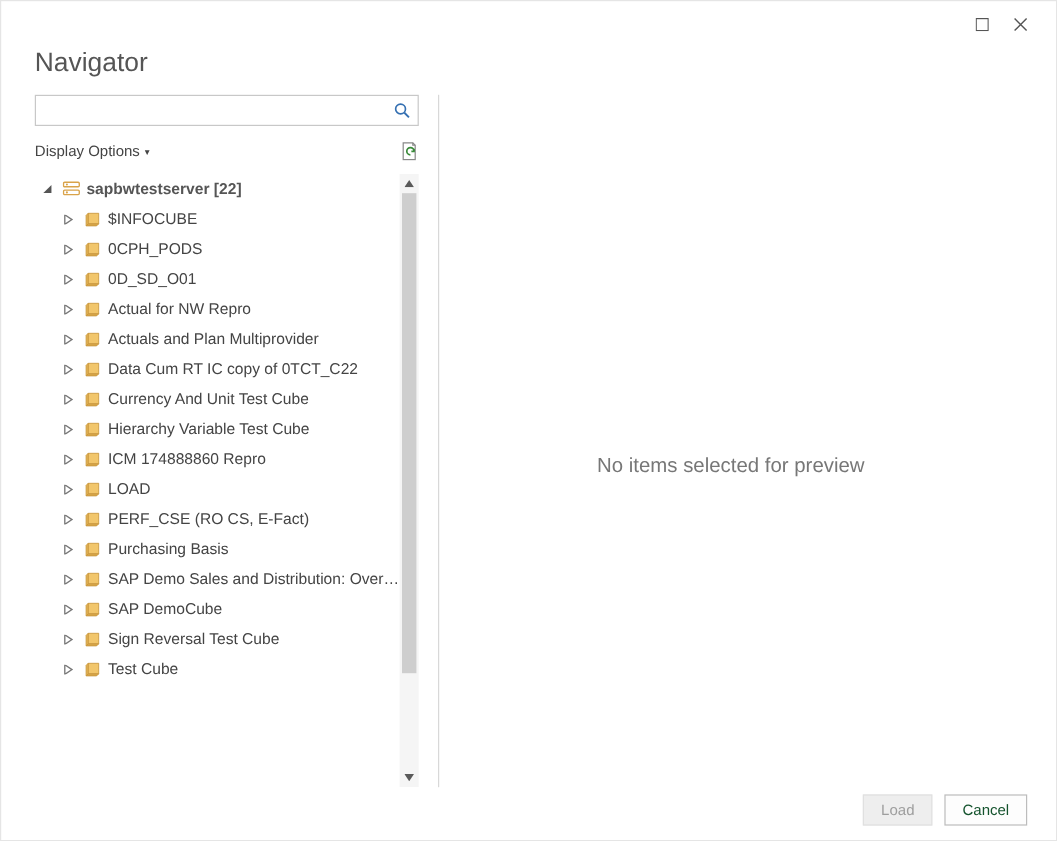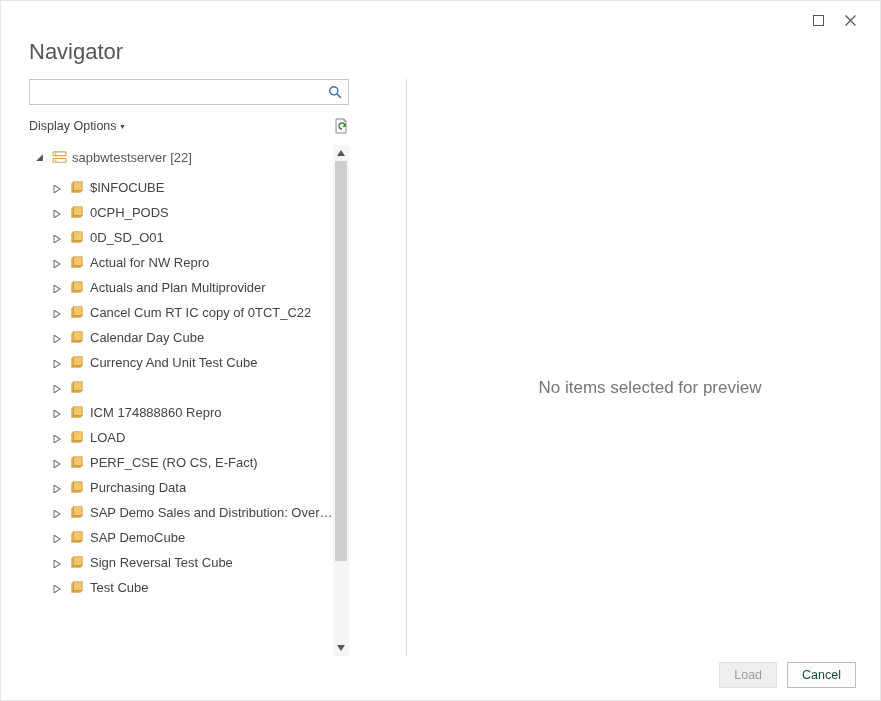--- a/index.html
+++ b/index.html
@@ -39,21 +39,20 @@
   .header h1 {
     font-size: 22px;
     font-weight: 400;
     color: #555;
     margin: 0;
   }
   .body {
     display: flex;
     padding: 0 28px;
     height: 577px;
-    gap: 41px;
   }
   .left-panel {
     width: 330px;
     flex-shrink: 0;
     display: flex;
     flex-direction: column;
     padding-right: 10px;
   }
   .search-row {
     display: flex;
@@ -158,22 +157,22 @@
     align-items: center; justify-content: center;
     margin: 0 5px 0 6px;
     flex-shrink: 0;
   }
   .tree-label {
     color: #444;
     overflow: hidden;
     text-overflow: ellipsis;
   }
   .root-row { padding-left: 4px; }
-  .child-row { padding-left: 22px; align-items: flex-end; }
-  .root-row .tree-label { color: #555; }
+  .child-row { padding-left: 22px; }
+  .root-row .tree-label { color: #555; font-weight: bold; }
   .divider {
     width: 1px;
     background: #d8d8d8;
     flex-shrink: 0;
     margin-left: 6px;
   }
   .preview-panel {
     flex: 1;
     display: flex;
     align-items: center;
@@ -365,36 +364,21 @@
                     <path d="M1 0 L7 4 L1 8 Z" fill="none" stroke="#777" stroke-width="1.1"></path>
                   </svg>
                 </span>
                 <span class="tree-icon">
                   <svg width="14" height="14" viewBox="0 0 16 16">
                     <path d="M4 2 L14 2 L14 12 L4 12 Z" fill="#f2c66b" stroke="#c8963d" stroke-width="0.8"></path>
                     <path d="M2 4 L4 2 L4 12 L2 14 Z" fill="#e3b455" stroke="#c8963d" stroke-width="0.8"></path>
                     <path d="M2 14 L4 12 L14 12 L12 14 Z" fill="#d9a84a" stroke="#c8963d" stroke-width="0.8"></path>
                   </svg>
                 </span>
-                <span class="tree-label">Cancel Cum RT IC copy of 0TCT_C22</span>
-              </li>
-              <li class="tree-row child-row">
-                <span class="tree-toggle">
-                  <svg width="8" height="8" viewBox="0 0 8 8">
-                    <path d="M1 0 L7 4 L1 8 Z" fill="none" stroke="#777" stroke-width="1.1"></path>
-                  </svg>
-                </span>
-                <span class="tree-icon">
-                  <svg width="14" height="14" viewBox="0 0 16 16">
-                    <path d="M4 2 L14 2 L14 12 L4 12 Z" fill="#f2c66b" stroke="#c8963d" stroke-width="0.8"></path>
-                    <path d="M2 4 L4 2 L4 12 L2 14 Z" fill="#e3b455" stroke="#c8963d" stroke-width="0.8"></path>
-                    <path d="M2 14 L4 12 L14 12 L12 14 Z" fill="#d9a84a" stroke="#c8963d" stroke-width="0.8"></path>
-                  </svg>
-                </span>
-                <span class="tree-label">Calendar Day Cube</span>
+                <span class="tree-label">Data Cum RT IC copy of 0TCT_C22</span>
               </li>
               <li class="tree-row child-row">
                 <span class="tree-toggle">
                   <svg width="8" height="8" viewBox="0 0 8 8">
                     <path d="M1 0 L7 4 L1 8 Z" fill="none" stroke="#777" stroke-width="1.1"></path>
                   </svg>
                 </span>
                 <span class="tree-icon">
                   <svg width="14" height="14" viewBox="0 0 16 16">
                     <path d="M4 2 L14 2 L14 12 L4 12 Z" fill="#f2c66b" stroke="#c8963d" stroke-width="0.8"></path>
@@ -410,20 +394,21 @@
                     <path d="M1 0 L7 4 L1 8 Z" fill="none" stroke="#777" stroke-width="1.1"></path>
                   </svg>
                 </span>
                 <span class="tree-icon">
                   <svg width="14" height="14" viewBox="0 0 16 16">
                     <path d="M4 2 L14 2 L14 12 L4 12 Z" fill="#f2c66b" stroke="#c8963d" stroke-width="0.8"></path>
                     <path d="M2 4 L4 2 L4 12 L2 14 Z" fill="#e3b455" stroke="#c8963d" stroke-width="0.8"></path>
                     <path d="M2 14 L4 12 L14 12 L12 14 Z" fill="#d9a84a" stroke="#c8963d" stroke-width="0.8"></path>
                   </svg>
                 </span>
+                <span class="tree-label">Hierarchy Variable Test Cube</span>
               </li>
               <li class="tree-row child-row">
                 <span class="tree-toggle">
                   <svg width="8" height="8" viewBox="0 0 8 8">
                     <path d="M1 0 L7 4 L1 8 Z" fill="none" stroke="#777" stroke-width="1.1"></path>
                   </svg>
                 </span>
                 <span class="tree-icon">
                   <svg width="14" height="14" viewBox="0 0 16 16">
                     <path d="M4 2 L14 2 L14 12 L4 12 Z" fill="#f2c66b" stroke="#c8963d" stroke-width="0.8"></path>
@@ -469,21 +454,21 @@
                     <path d="M1 0 L7 4 L1 8 Z" fill="none" stroke="#777" stroke-width="1.1"></path>
                   </svg>
                 </span>
                 <span class="tree-icon">
                   <svg width="14" height="14" viewBox="0 0 16 16">
                     <path d="M4 2 L14 2 L14 12 L4 12 Z" fill="#f2c66b" stroke="#c8963d" stroke-width="0.8"></path>
                     <path d="M2 4 L4 2 L4 12 L2 14 Z" fill="#e3b455" stroke="#c8963d" stroke-width="0.8"></path>
                     <path d="M2 14 L4 12 L14 12 L12 14 Z" fill="#d9a84a" stroke="#c8963d" stroke-width="0.8"></path>
                   </svg>
                 </span>
-                <span class="tree-label">Purchasing Data</span>
+                <span class="tree-label">Purchasing Basis</span>
               </li>
               <li class="tree-row child-row">
                 <span class="tree-toggle">
                   <svg width="8" height="8" viewBox="0 0 8 8">
                     <path d="M1 0 L7 4 L1 8 Z" fill="none" stroke="#777" stroke-width="1.1"></path>
                   </svg>
                 </span>
                 <span class="tree-icon">
                   <svg width="14" height="14" viewBox="0 0 16 16">
                     <path d="M4 2 L14 2 L14 12 L4 12 Z" fill="#f2c66b" stroke="#c8963d" stroke-width="0.8"></path>

